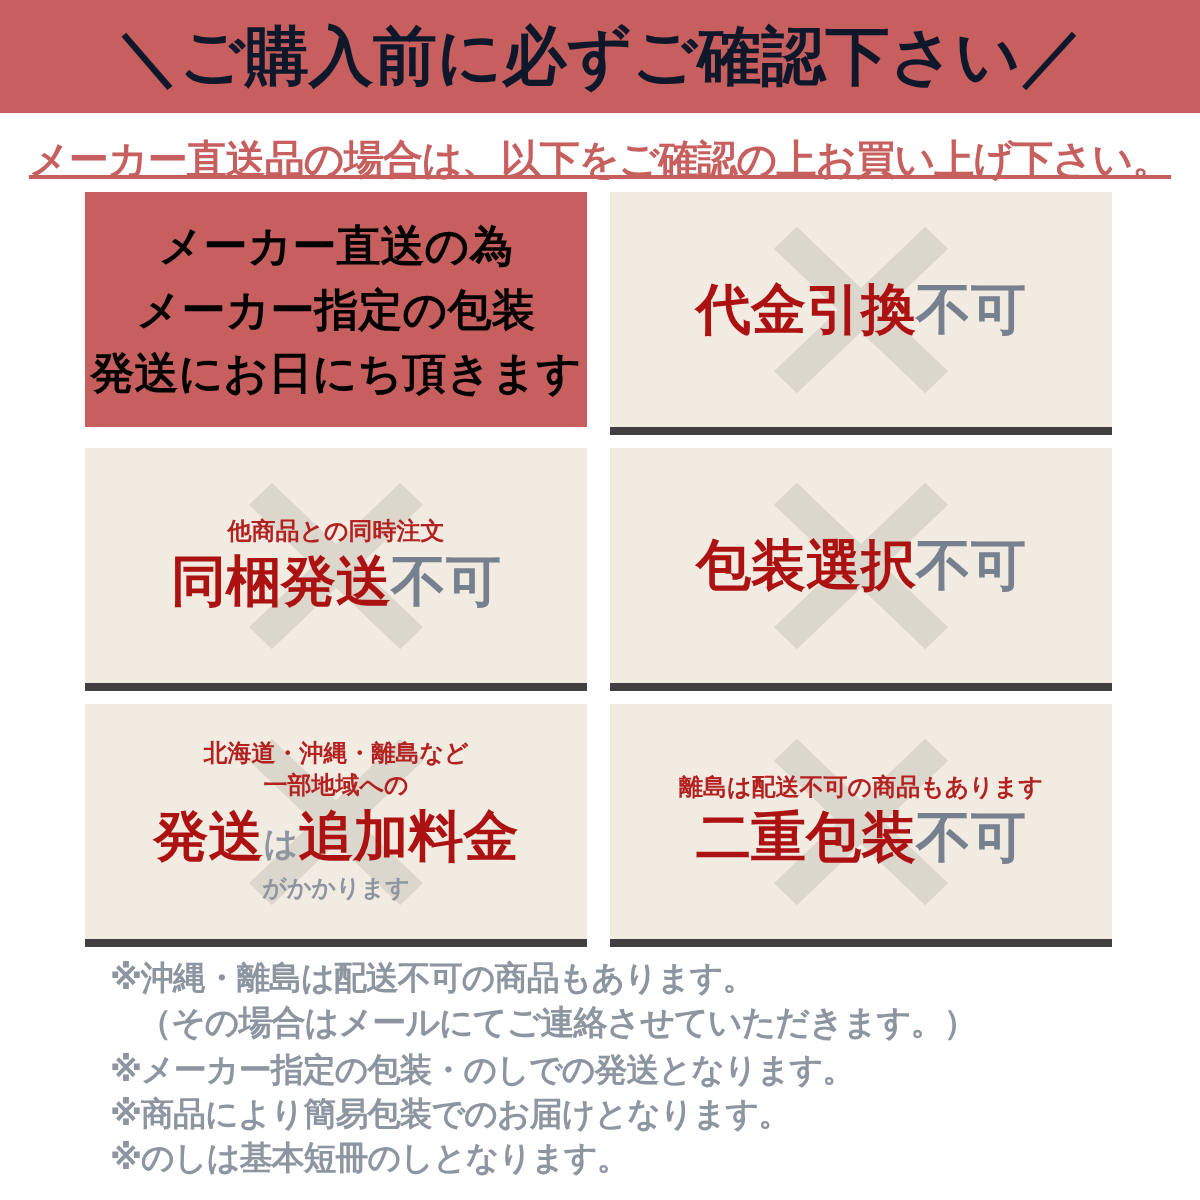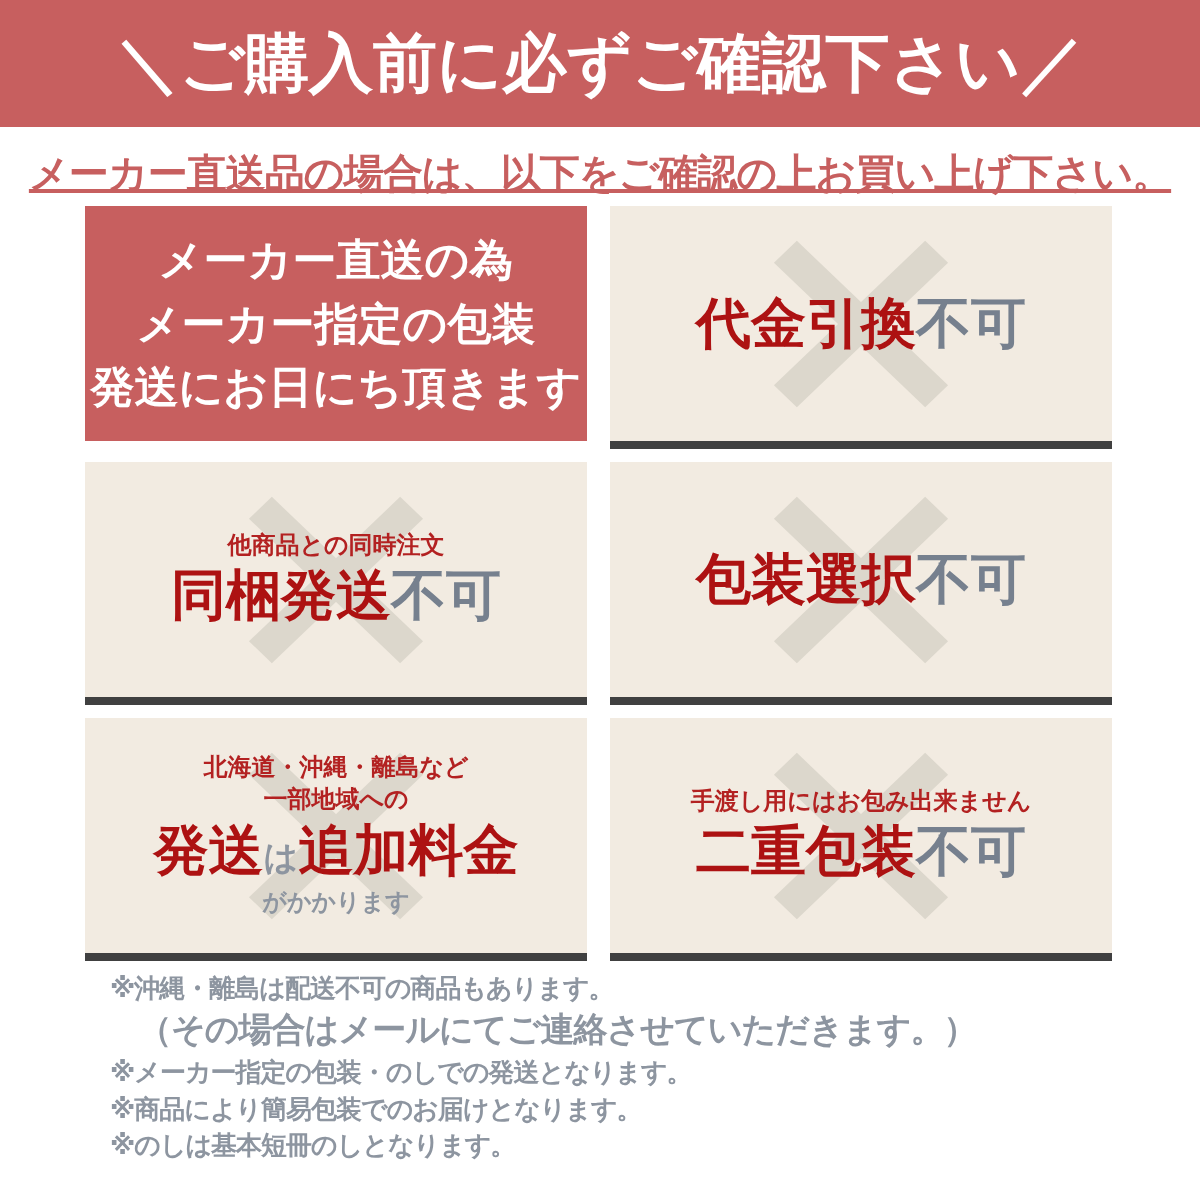--- a/index.html
+++ b/index.html
@@ -5,24 +5,24 @@
   html,body{margin:0;padding:0;background:#fff;}
   .page{
     position:relative;
     width:1200px;height:1200px;
     background:#ffffff;
     overflow:hidden;
     font-family:"DejaVu Sans","Liberation Sans",sans-serif;
   }
   
   .banner{
-    height:127px;
+    height:113px;
     background:#c75f5f;
     display:flex;align-items:center;justify-content:center;
-    color:#ffffff;
+    color:#0f172a;
     font-size:64px;font-weight:bold;
     letter-spacing:0px;
     white-space:nowrap;
   }
   
   .subtitle{
     margin-top:13px;
     height:66px;
     display:flex;align-items:center;justify-content:center;
     color:#c75f5f;
@@ -42,21 +42,21 @@
   .box{
     position:relative;
     height:235px;
     display:flex;flex-direction:column;
     align-items:center;justify-content:center;
     text-align:center;
     overflow:hidden;
   }
   .box.red{
     background:#c75f5f;
-    color:#ffffff;
+    color:#000000;
   }
   .box.beige{
     background:#f2ebe1;
     border-bottom:8px solid #404040;
   }
   .box.red .line{
     font-size:44px;font-weight:bold;line-height:1.45;
     white-space:nowrap;
   }
   .cross{
@@ -76,21 +76,21 @@
   .particle-gray{color:#8d95a0;font-size:34px;font-weight:bold;}
   .tail-gray{color:#8d95a0;font-size:24px;font-weight:bold;line-height:1.5;white-space:nowrap;}
   
   .notes{
     margin-top:13px;
     padding-left:110px;
     padding-right:10px;
   }
   .note{
     color:#8d95a0;
-    font-size:26px;font-weight:bold;
+    font-size:33px;font-weight:bold;
     line-height:1.1;
     margin-bottom:8px;
     white-space:nowrap;
     letter-spacing:-1px;
   }
   .note.sub{
     font-size:34px;
     padding-left:28px;
     margin-bottom:10px;
   }
@@ -154,21 +154,21 @@
         <span class="big-red">発送</span><span class="particle-gray">は</span><span class="big-red">追加料金</span>
       </div>
       <div class="content tail-gray">がかかります</div>
     </div>
 
     <div class="box beige">
       <svg class="cross" viewBox="0 0 100 100" preserveAspectRatio="none">
         <line x1="8" y1="8" x2="92" y2="92" stroke="#dcd7cc" stroke-width="18"></line>
         <line x1="92" y1="8" x2="8" y2="92" stroke="#dcd7cc" stroke-width="18"></line>
       </svg>
-      <div class="content small-red">手渡し用にはお包み出来ません</div>
+      <div class="content small-red">離島は配送不可の商品もあります</div>
       <div class="content big-line">
         <span class="big-red">二重包装</span><span class="big-gray">不可</span>
       </div>
     </div>
 
   </div>
 
   <div class="notes">
     <div class="note">※沖縄・離島は配送不可の商品もあります。</div>
     <div class="note sub">（その場合はメールにてご連絡させていただきます。）</div>

